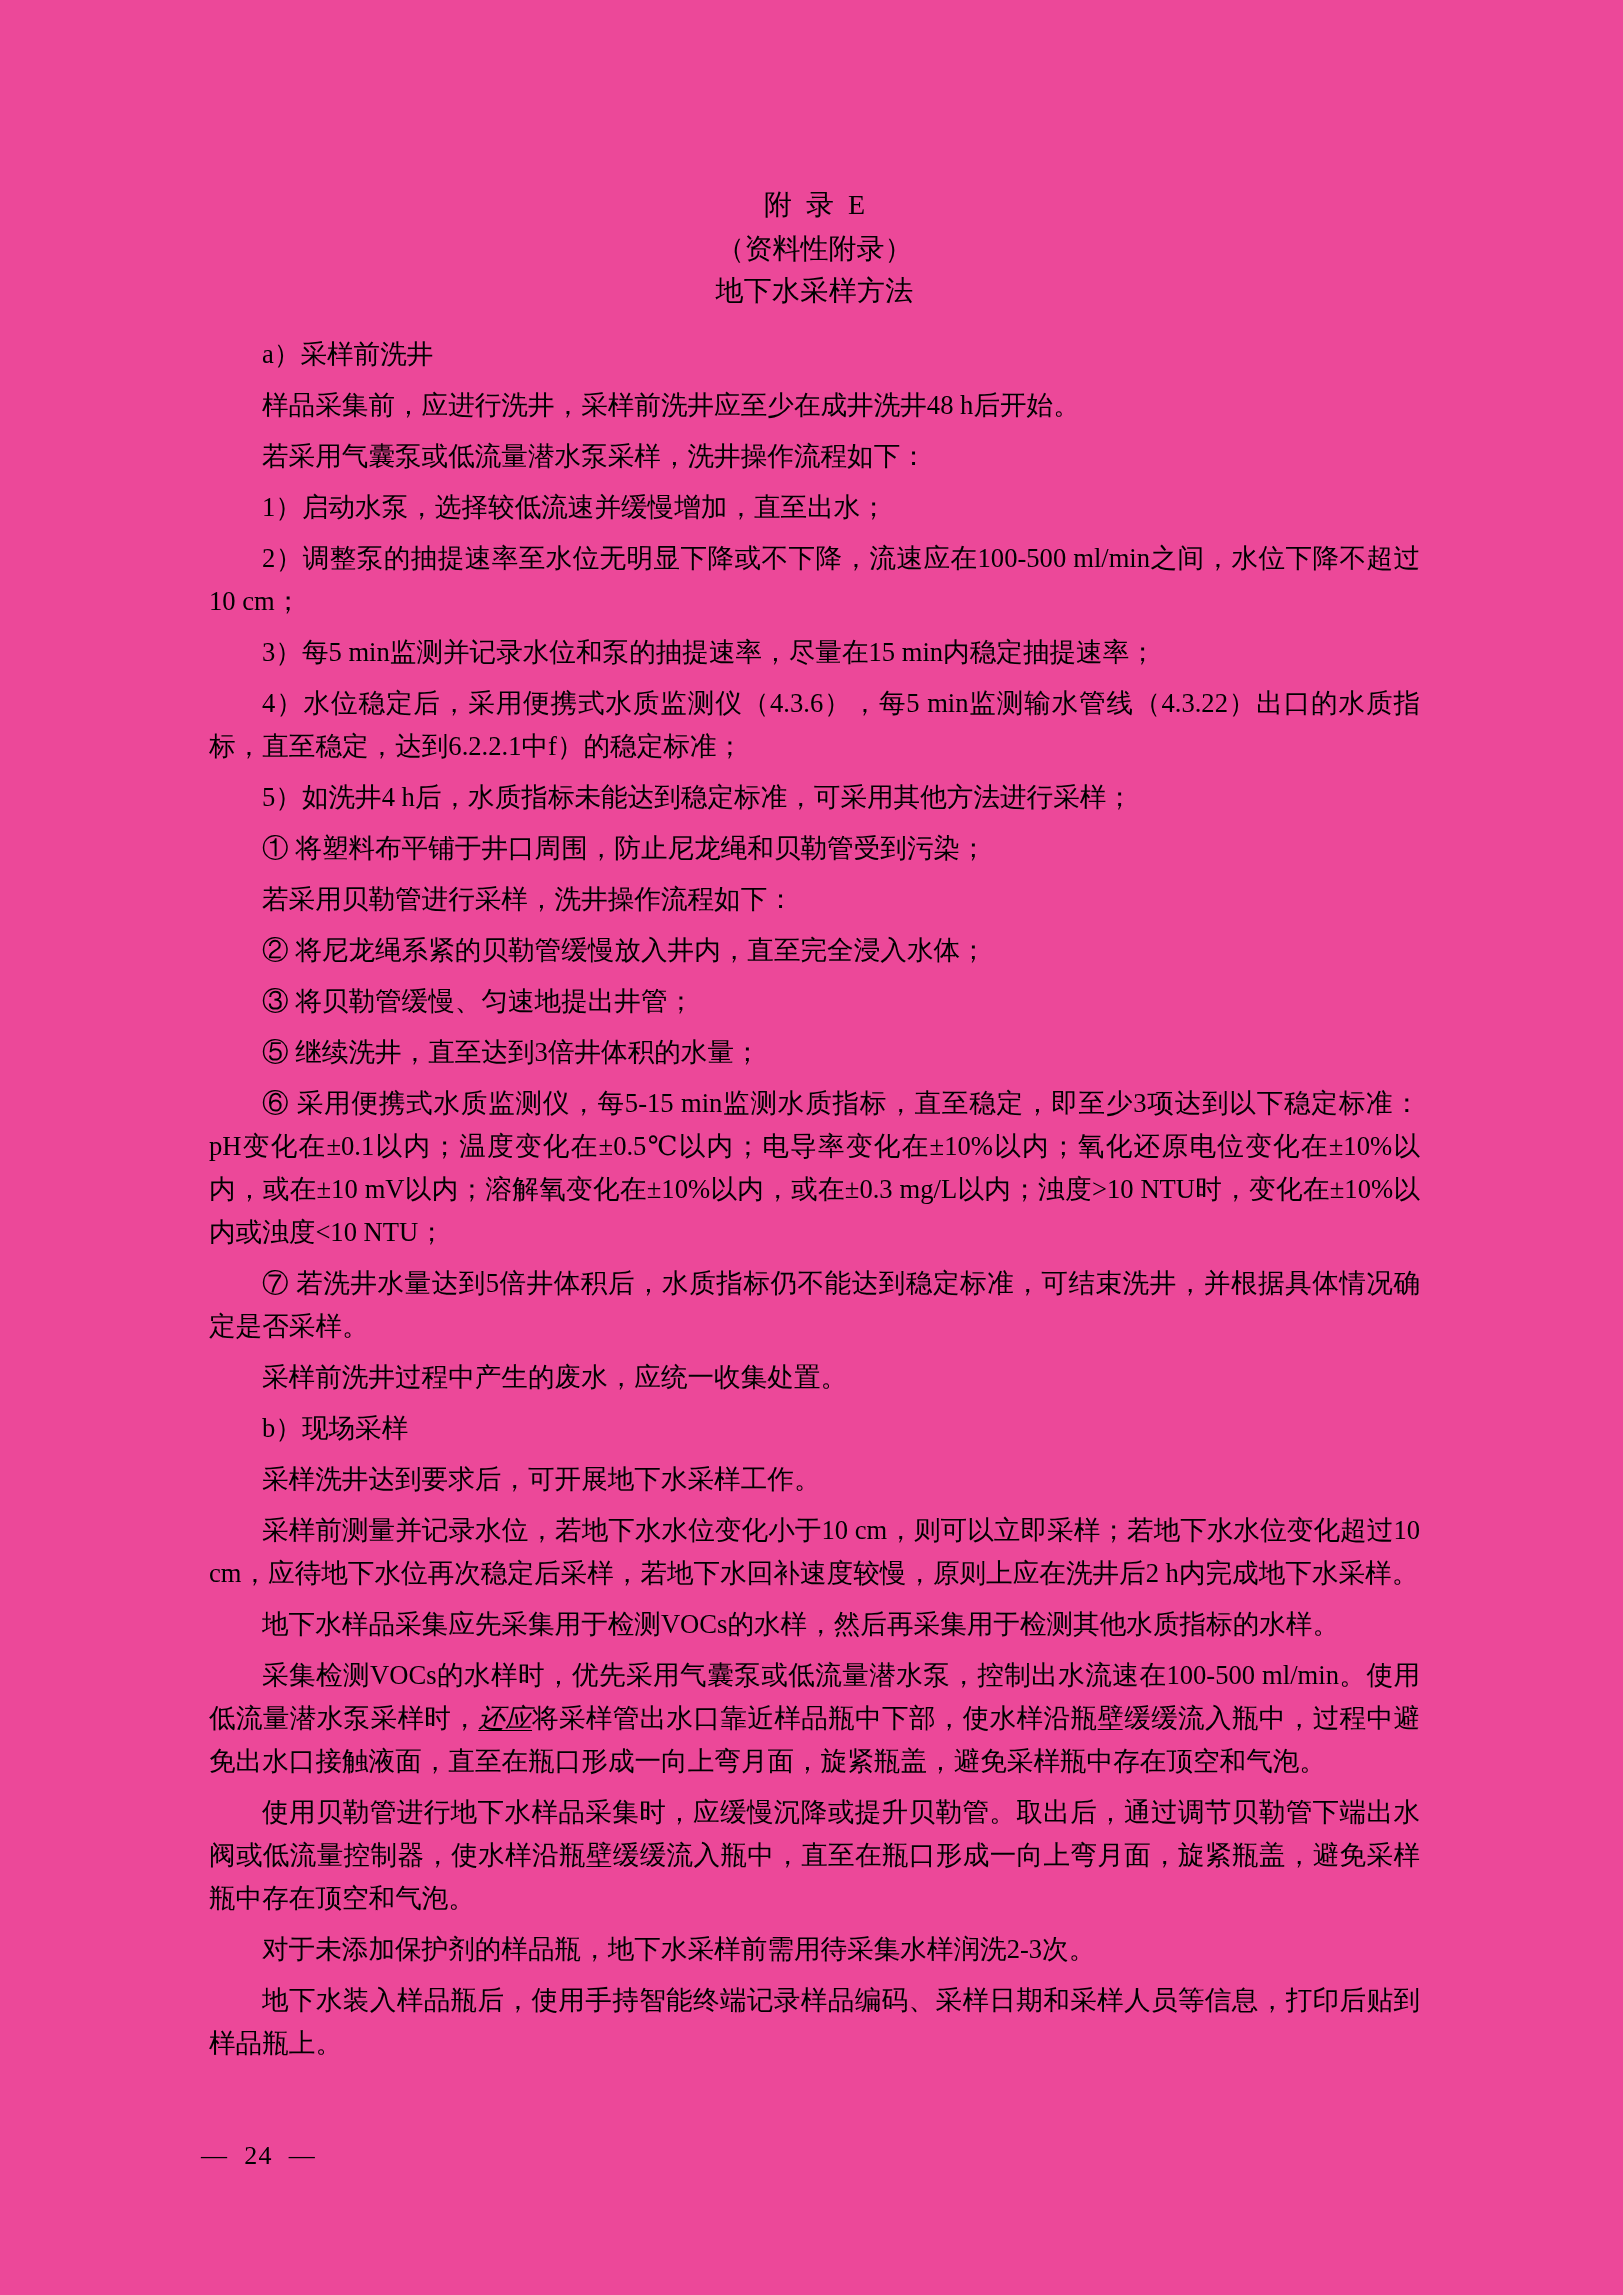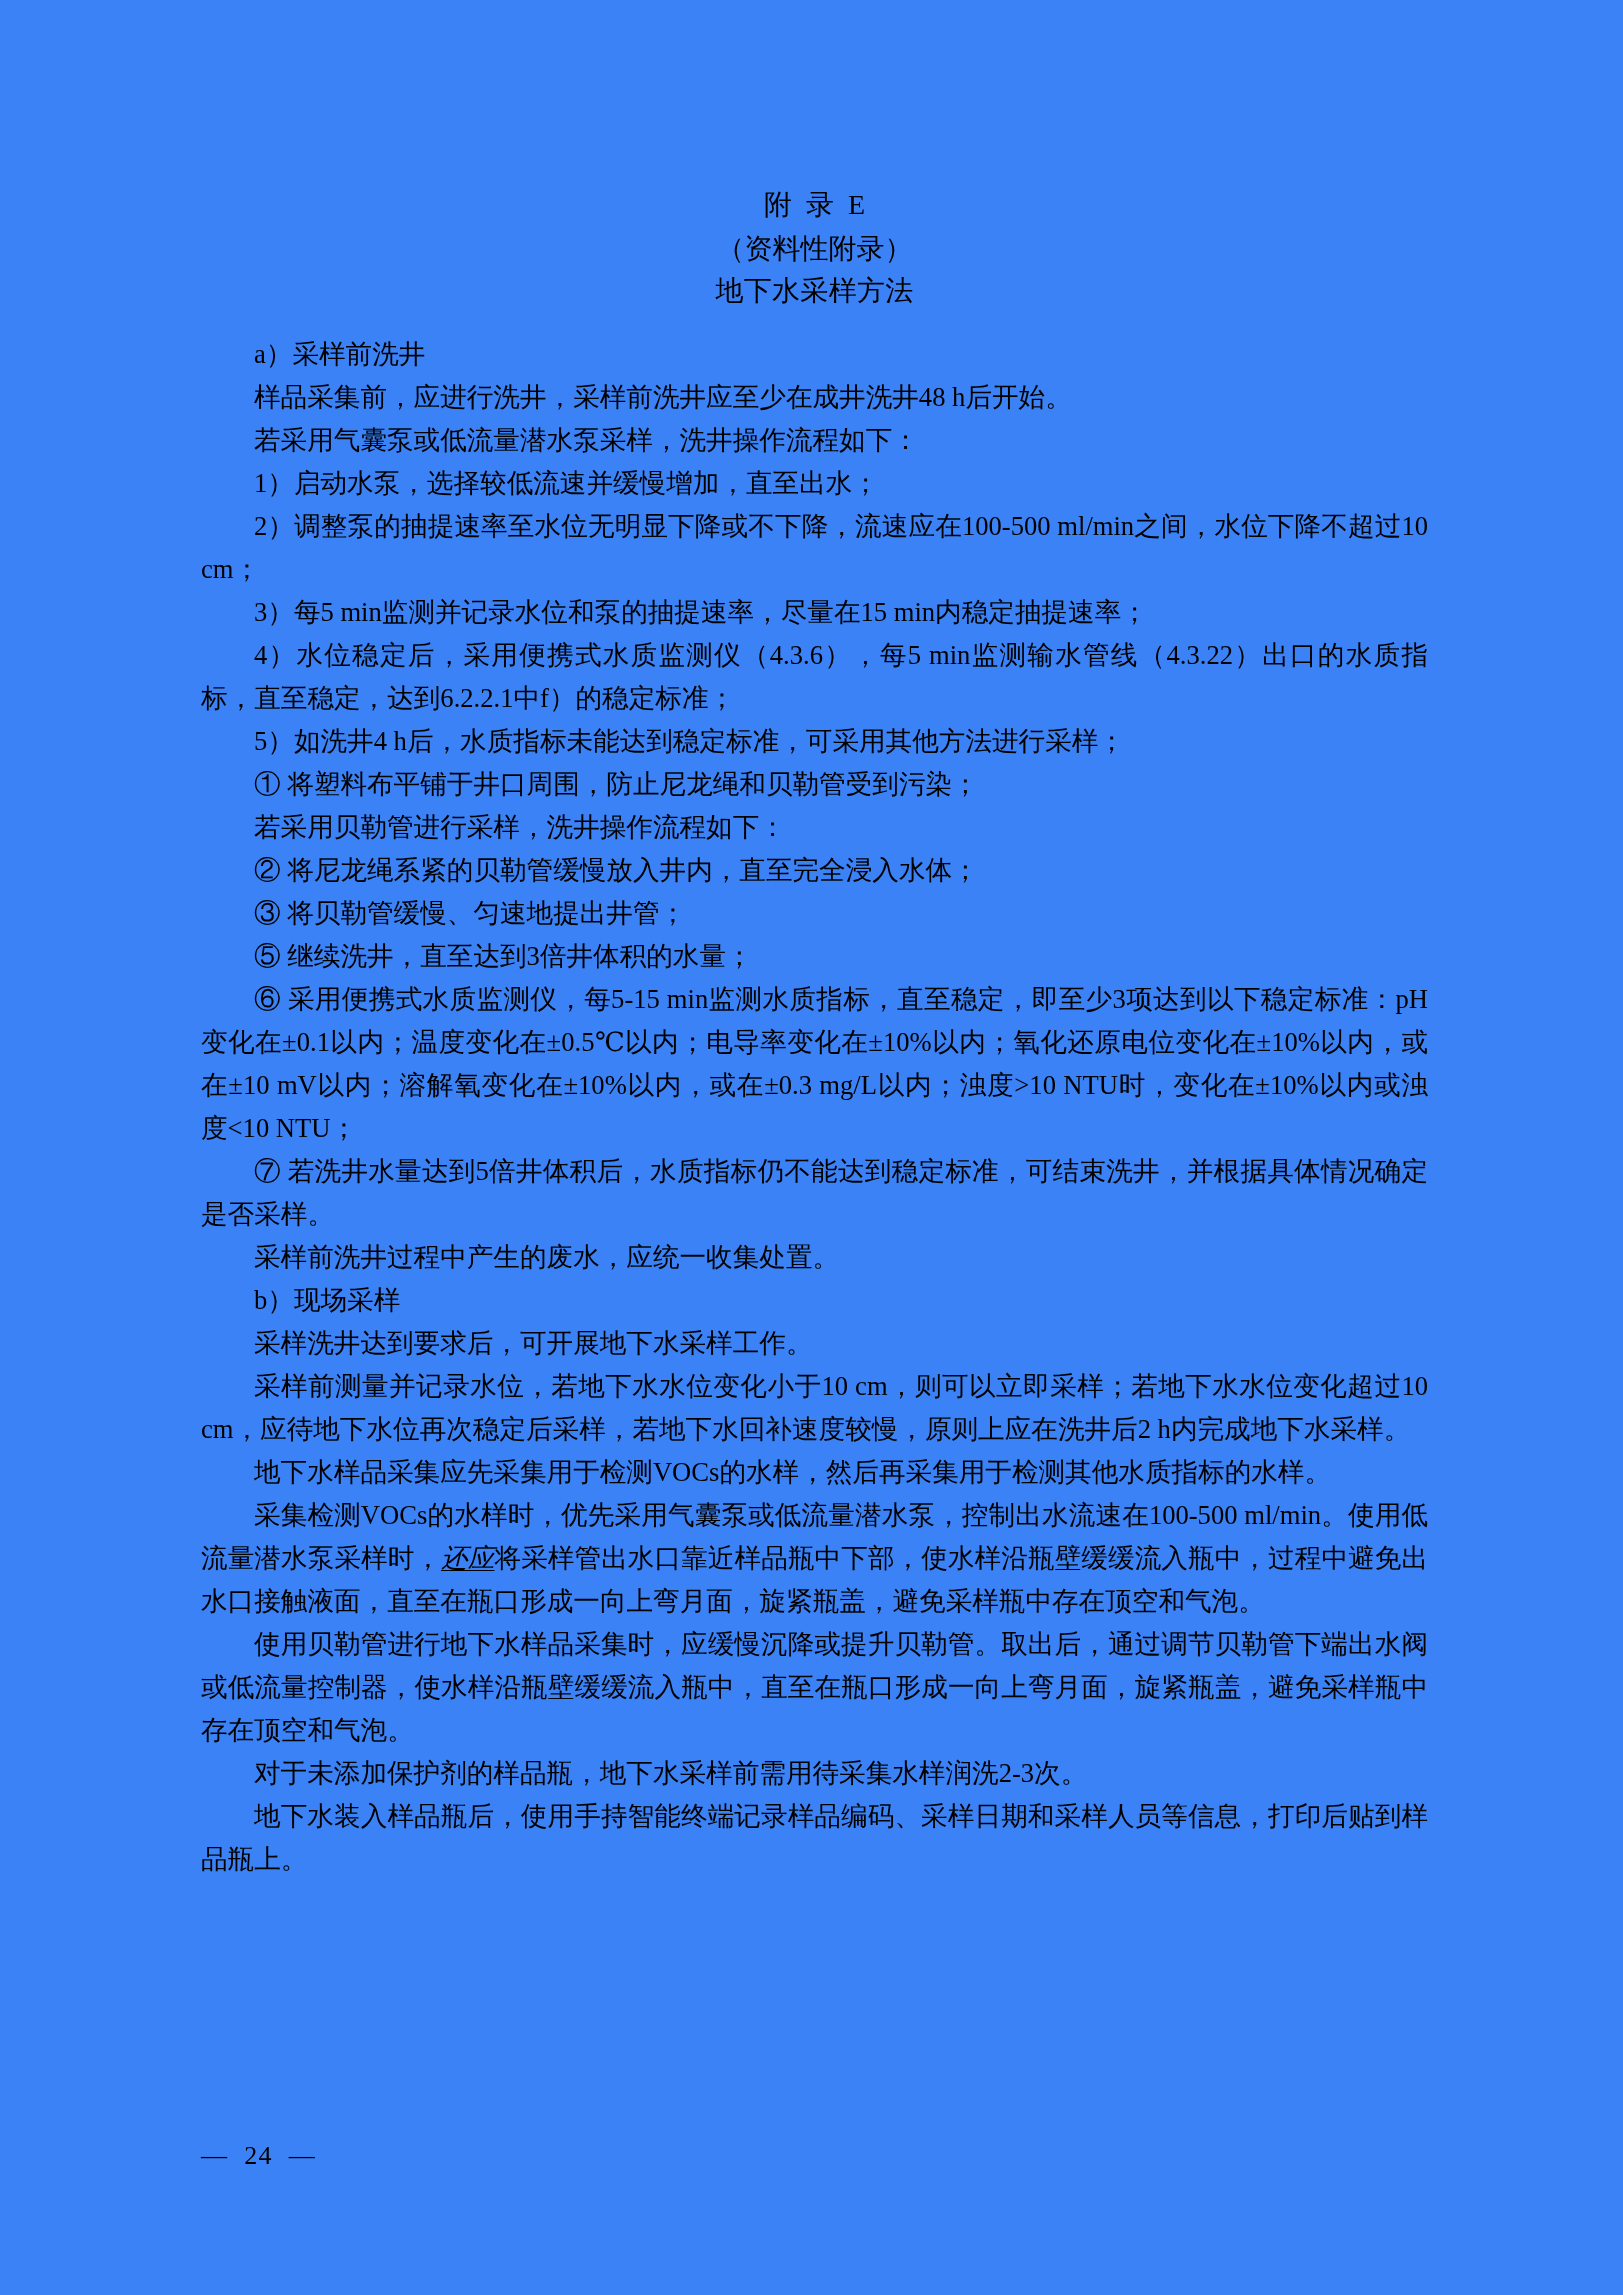--- a/index.html
+++ b/index.html
@@ -10,21 +10,21 @@
   }
   body {
     font-family: "Liberation Serif", "DejaVu Serif", serif;
     color: #000000;
     -webkit-font-smoothing: antialiased;
   }
   .page {
     position: relative;
     width: 1623px;
     height: 2295px;
-    background: #3b82f6;
+    background: #ec4899;
     box-sizing: border-box;
     overflow: hidden;
   }
   .content {
     position: absolute;
     left: 201px;
     top: 183px;
     width: 1227px;
   }
 
@@ -46,21 +46,21 @@
 
   
   .body {
     margin-top: 17.7px;
     font-size: 26.6px;
     line-height: 43px;
     text-align: justify;
     text-justify: inter-ideograph;
   }
   .p {
-    margin: 0;
+    margin: 8px;
     padding: 0;
     text-align: justify;
     text-justify: inter-ideograph;
     white-space: normal;
   }
   
   .p.indent {
     text-indent: 53px;
   }
   .u {

